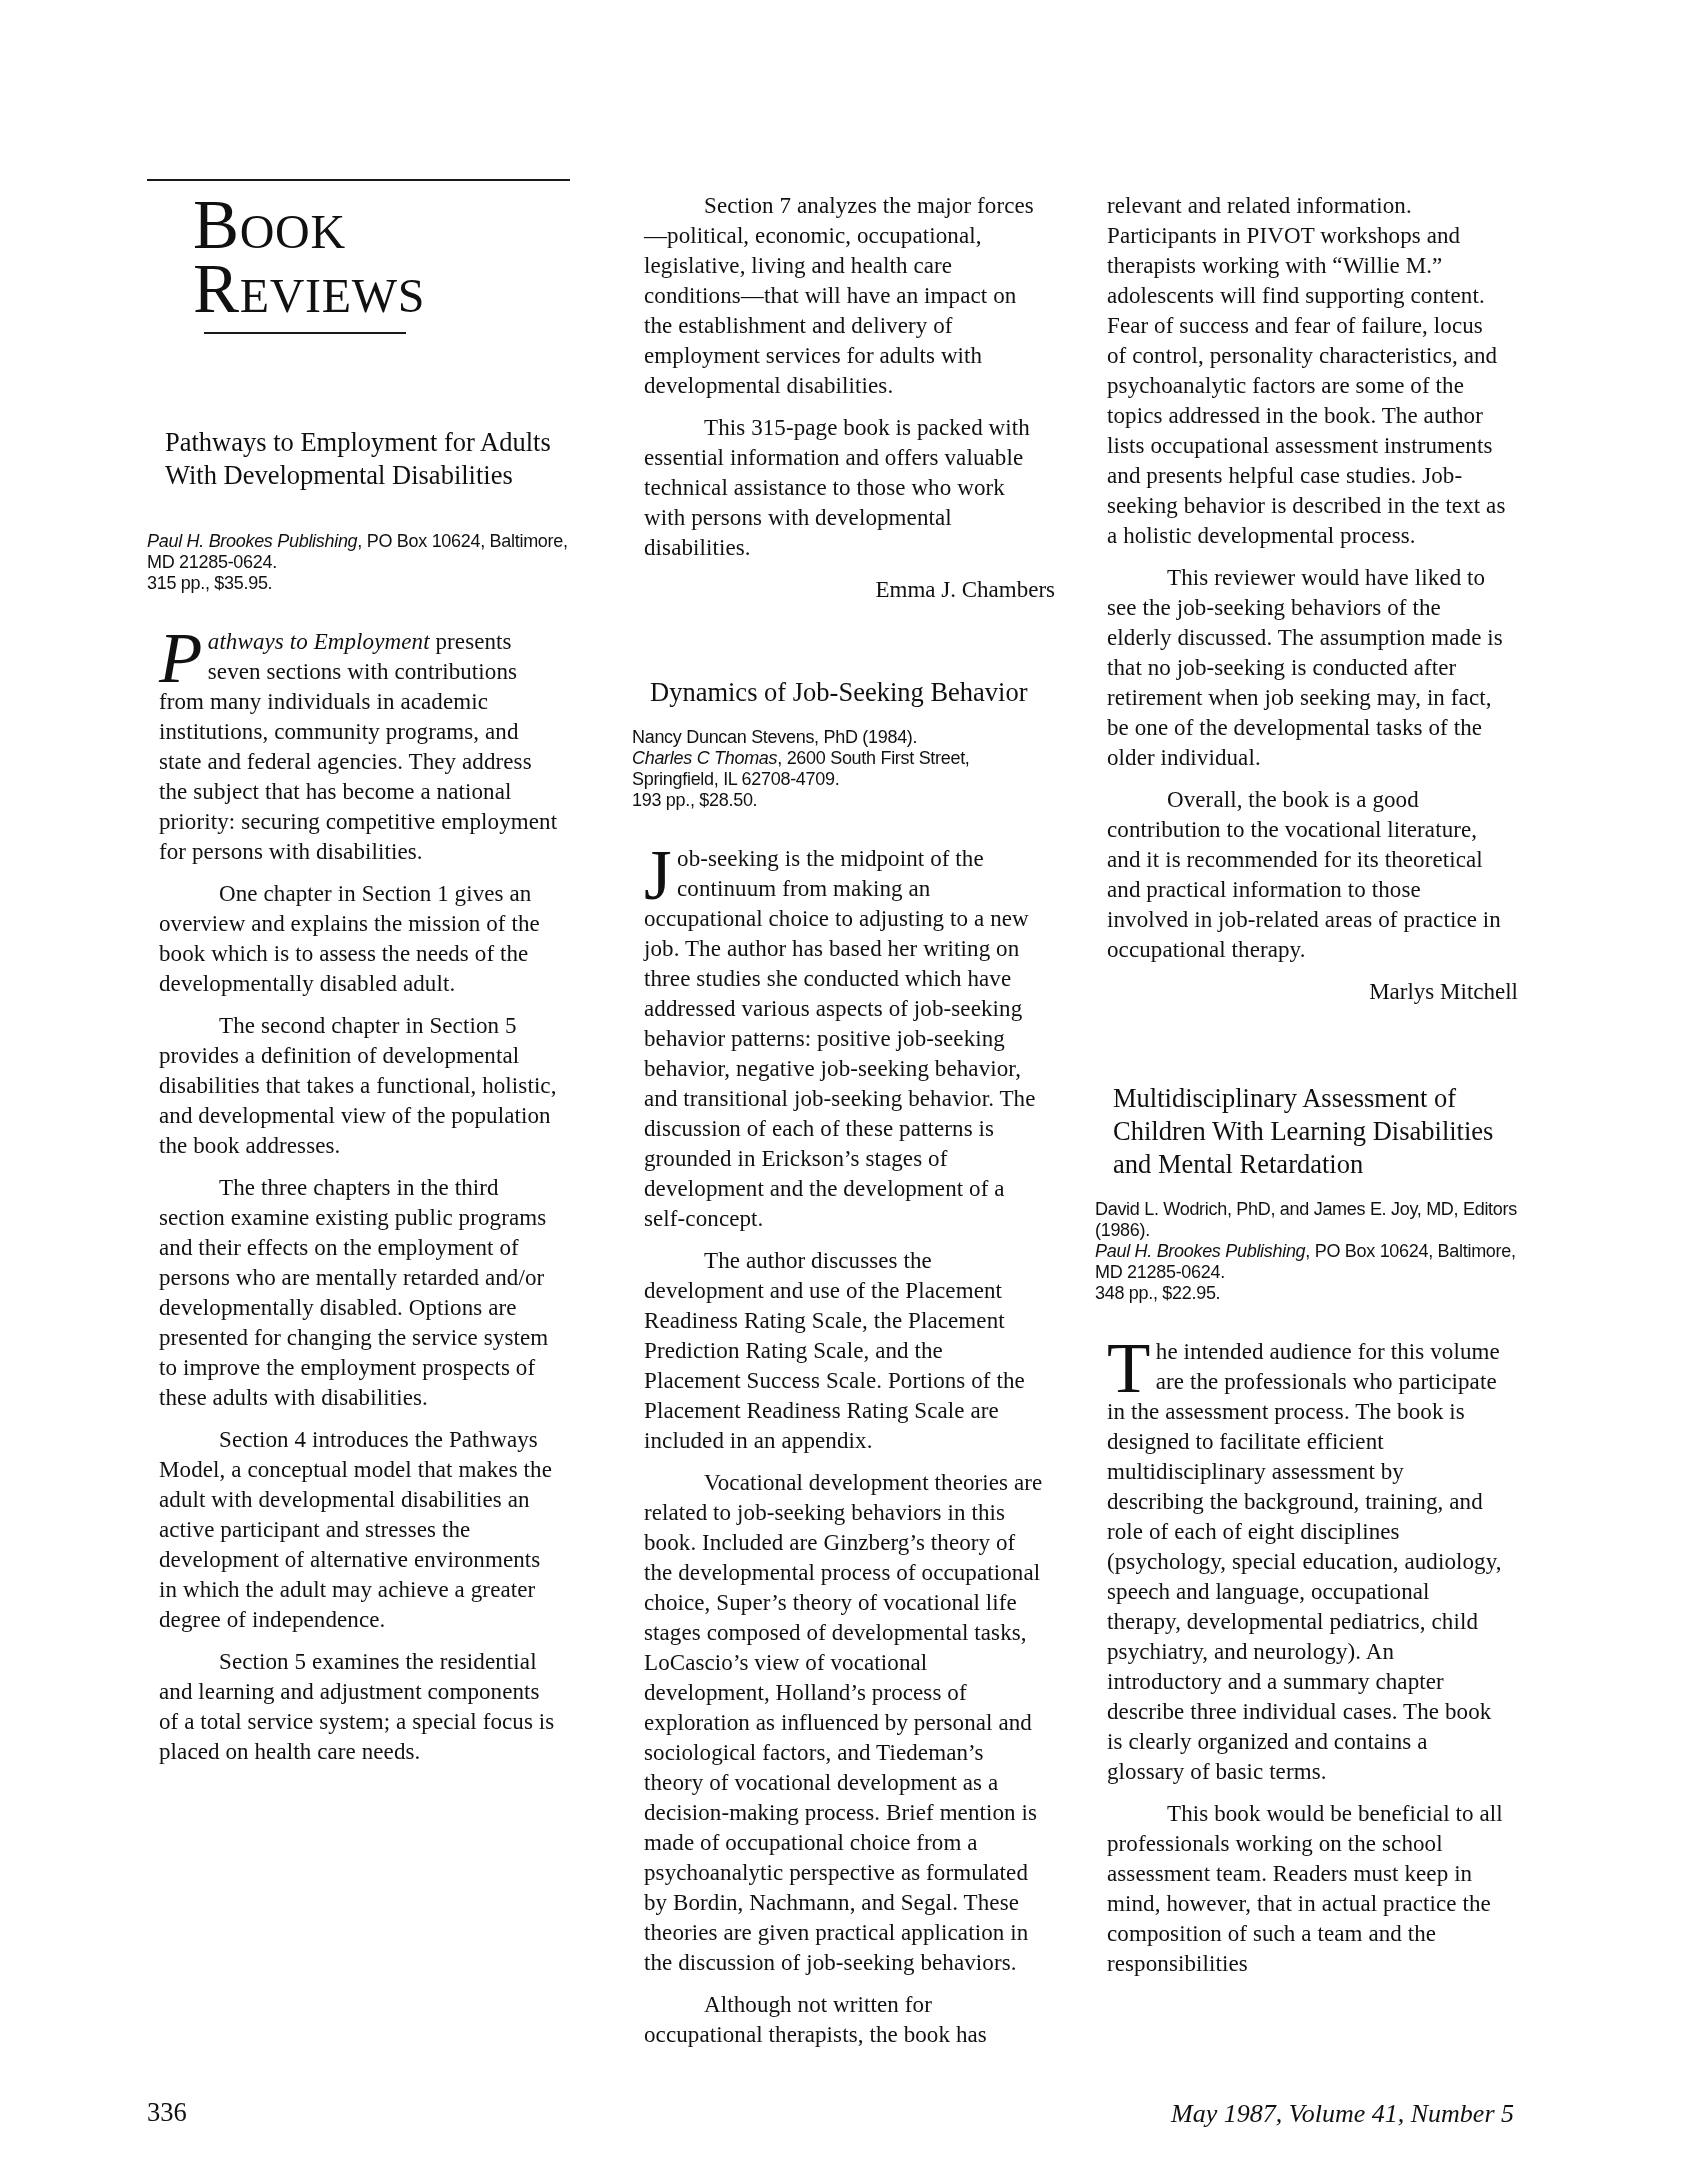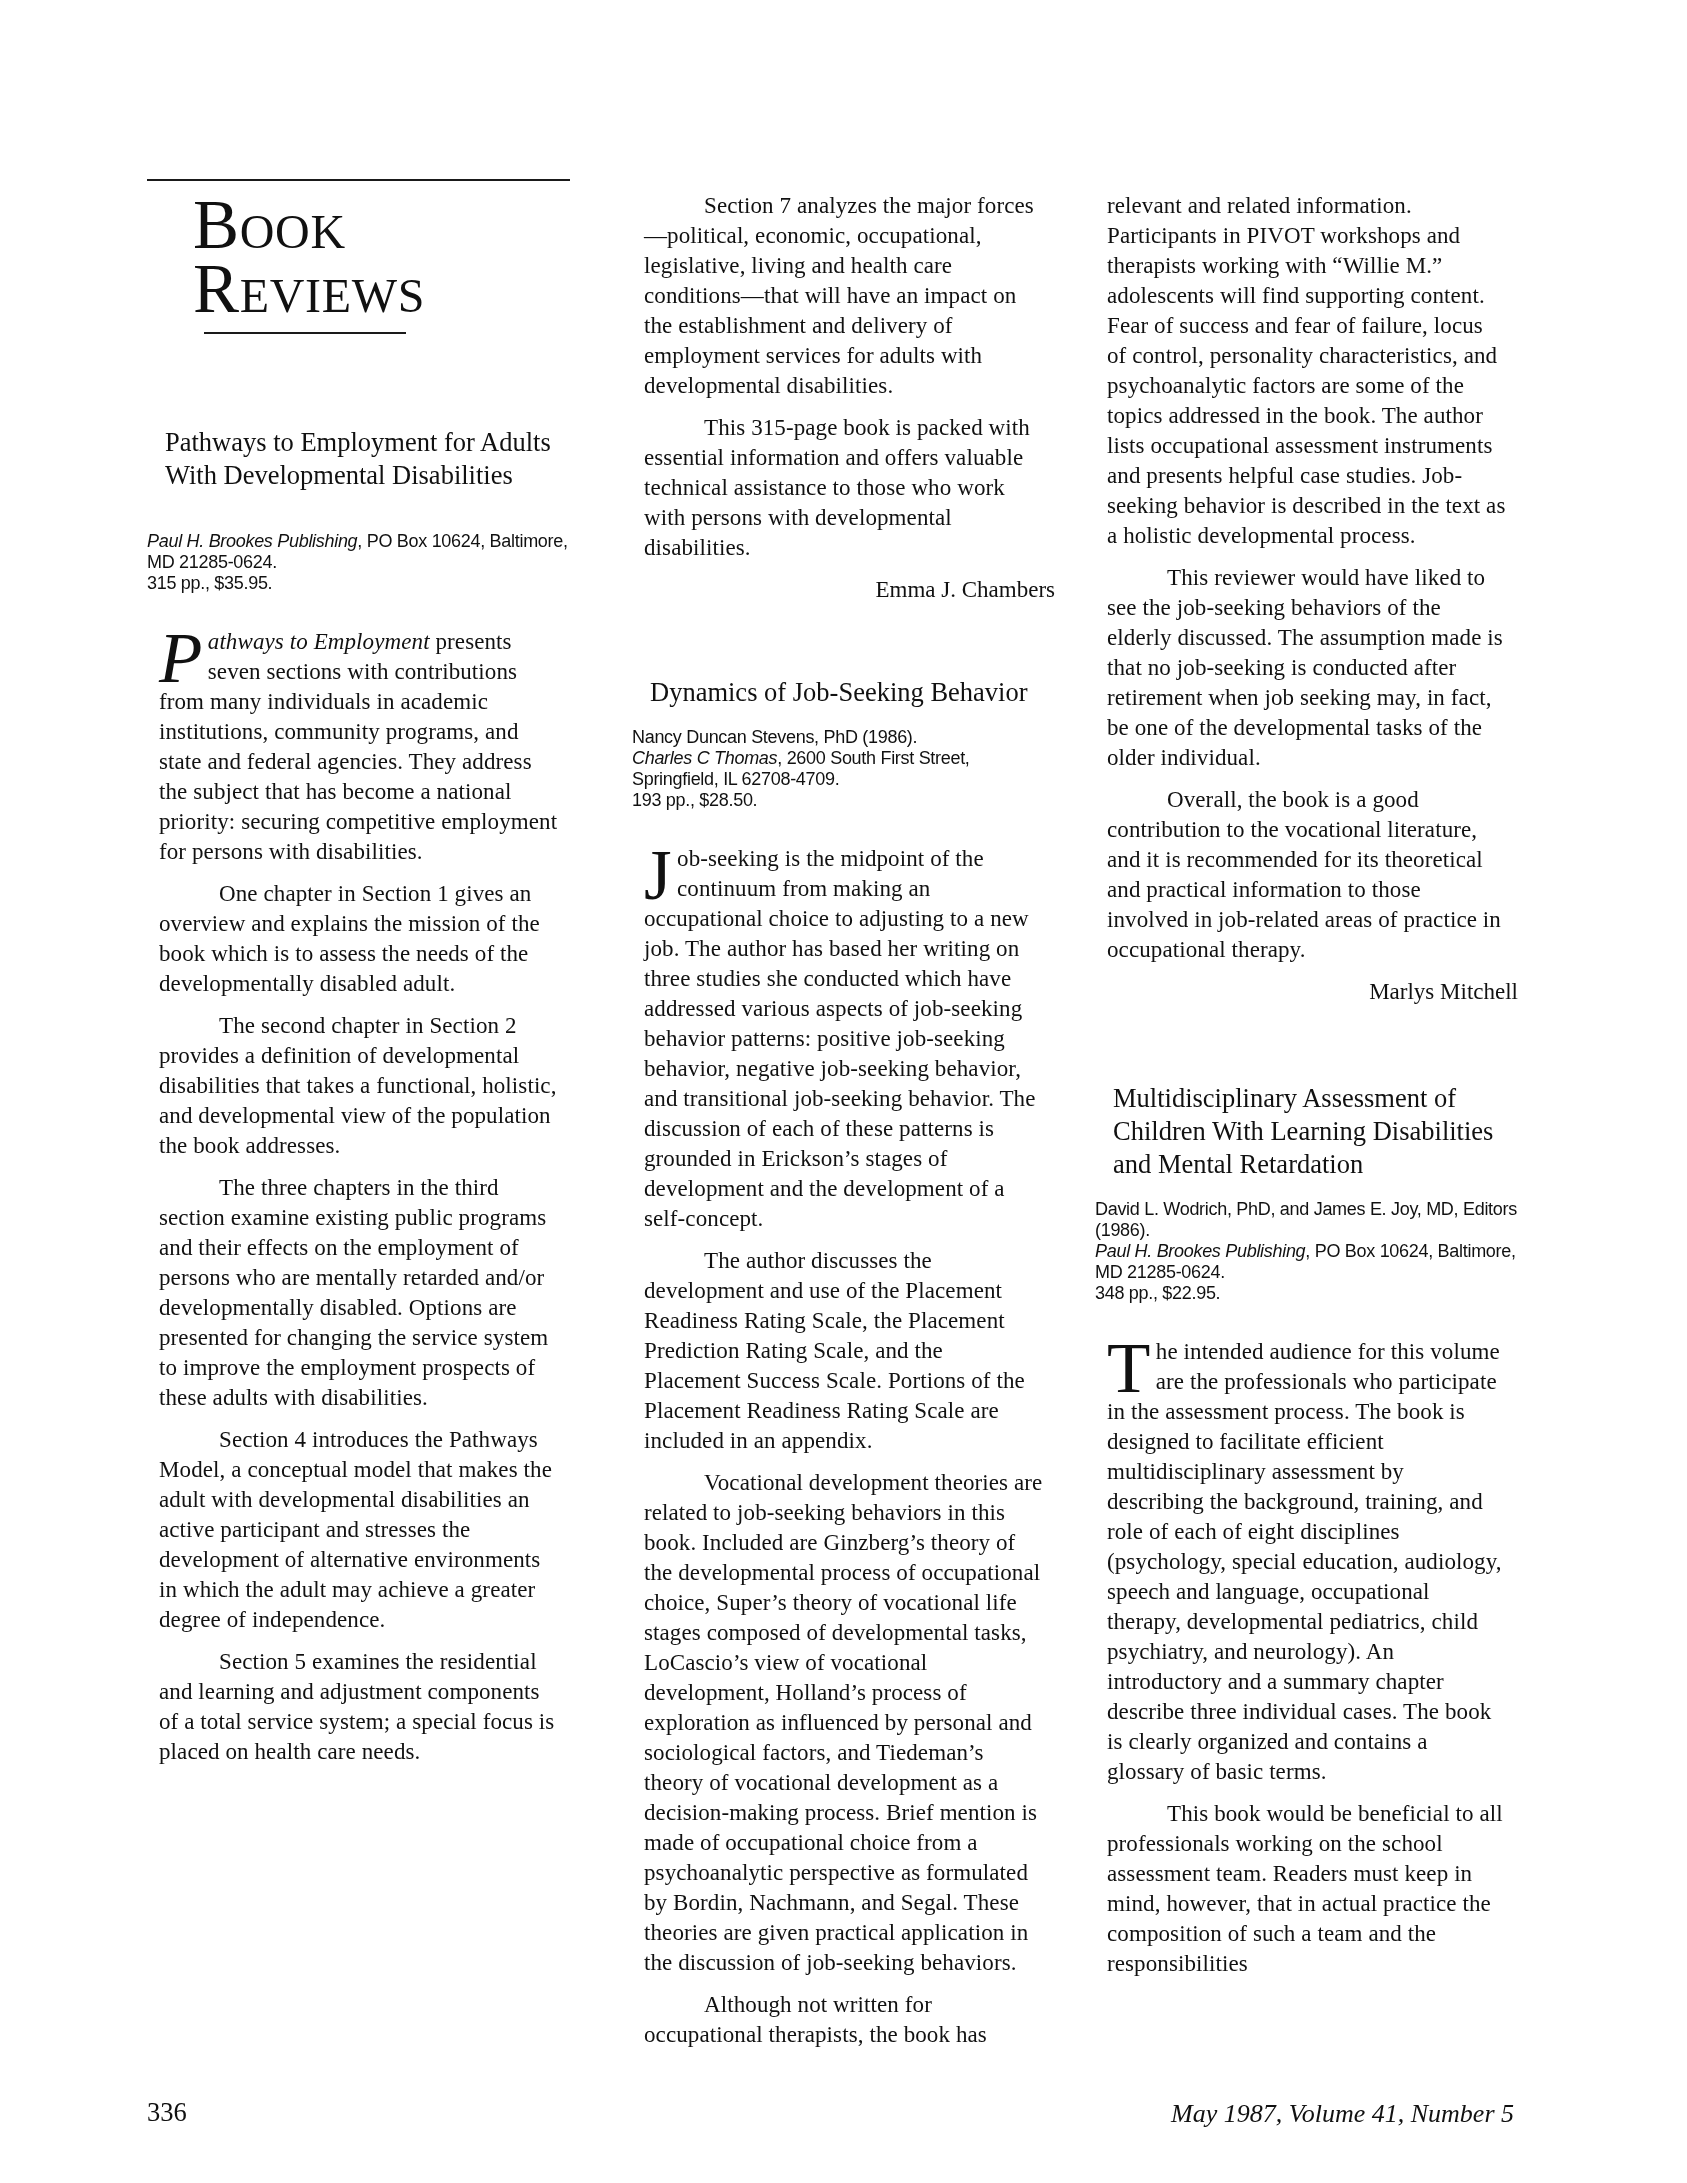--- a/index.html
+++ b/index.html
@@ -74,38 +74,38 @@
   <article>
     <h2 class="review-title">Pathways to Employment for Adults With Developmental Disabilities</h2>
     <p class="meta">
       <br>
       <span class="pub">Paul H. Brookes Publishing</span><span>, PO Box 10624, Baltimore, MD 21285-0624.</span><br>
       <span>315 pp., $35.95.</span>
     </p>
     <div style="height:21px"></div>
     <p class="body-text"><span class="dropcap italic">P</span><span class="lede-italic">athways to Employment</span><span> presents seven sections with contributions from many individuals in academic institutions, community programs, and state and federal agencies. They address the subject that has become a national priority: securing competitive employment for persons with disabilities.</span></p>
     <p class="body-text indent">One chapter in Section 1 gives an overview and explains the mission of the book which is to assess the needs of the developmentally disabled adult.</p>
-    <p class="body-text indent">The second chapter in Section 2 provides a definition of developmental disabilities that takes a functional, holistic, and developmental view of the population the book addresses.</p>
+    <p class="body-text indent">The second chapter in Section 5 provides a definition of developmental disabilities that takes a functional, holistic, and developmental view of the population the book addresses.</p>
     <p class="body-text indent">The three chapters in the third section examine existing public programs and their effects on the employment of persons who are mentally retarded and/or developmentally disabled. Options are presented for changing the service system to improve the employment prospects of these adults with disabilities.</p>
     <p class="body-text indent">Section 4 introduces the Pathways Model, a conceptual model that makes the adult with developmental disabilities an active participant and stresses the development of alternative environments in which the adult may achieve a greater degree of independence.</p>
     <p class="body-text indent">Section 5 examines the residential and learning and adjustment components of a total service system; a special focus is placed on health care needs.</p>
   </article>
 </div>
 
 <div class="col" id="col2">
   <p class="body-text indent">Section 7 analyzes the major forces—political, economic, occupational, legislative, living and health care conditions—that will have an impact on the establishment and delivery of employment services for adults with developmental disabilities.</p>
   <p class="body-text indent">This 315-page book is packed with essential information and offers valuable technical assistance to those who work with persons with developmental disabilities.</p>
   <p class="signature">Emma J. Chambers</p>
 
   <div style="height:53px"></div>
 
   <article>
     <h2 class="review-title">Dynamics of Job-Seeking Behavior</h2>
     <p class="meta">
-      <span>Nancy Duncan Stevens, PhD (1986).</span><br>
+      <span>Nancy Duncan Stevens, PhD (1984).</span><br>
       <span class="pub">Charles C Thomas</span><span>, 2600 South First Street, Springfield, IL 62708-4709.</span><br>
       <span>193 pp., $28.50.</span>
     </p>
     <div style="height:21px"></div>
     <p class="body-text"><span class="dropcap">J</span><span>ob-seeking is the midpoint of the continuum from making an occupational choice to adjusting to a new job. The author has based her writing on three studies she conducted which have addressed various aspects of job-seeking behavior patterns: positive job-seeking behavior, negative job-seeking behavior, and transitional job-seeking behavior. The discussion of each of these patterns is grounded in Erickson’s stages of development and the development of a self-concept.</span></p>
     <p class="body-text indent">The author discusses the development and use of the Placement Readiness Rating Scale, the Placement Prediction Rating Scale, and the Placement Success Scale. Portions of the Placement Readiness Rating Scale are included in an appendix.</p>
     <p class="body-text indent">Vocational development theories are related to job-seeking behaviors in this book. Included are Ginzberg’s theory of the developmental process of occupational choice, Super’s theory of vocational life stages composed of developmental tasks, LoCascio’s view of vocational development, Holland’s process of exploration as influenced by personal and sociological factors, and Tiedeman’s theory of vocational development as a decision-making process. Brief mention is made of occupational choice from a psychoanalytic perspective as formulated by Bordin, Nachmann, and Segal. These theories are given practical application in the discussion of job-seeking behaviors.</p>
     <p class="body-text indent" style="max-height:61px; overflow:hidden;">Although not written for occupational therapists, the book has much relevant and related information. Participants in PIVOT workshops and therapists working with “Willie M.” adolescents will find supporting content. Fear of success and fear of failure, locus of control, personality characteristics, and psychoanalytic factors are some of the topics addressed in the book. The author lists occupational assessment instruments and presents helpful case studies. Job-seeking behavior is described in the text as a holistic developmental process.</p>
   </article>
 </div>

